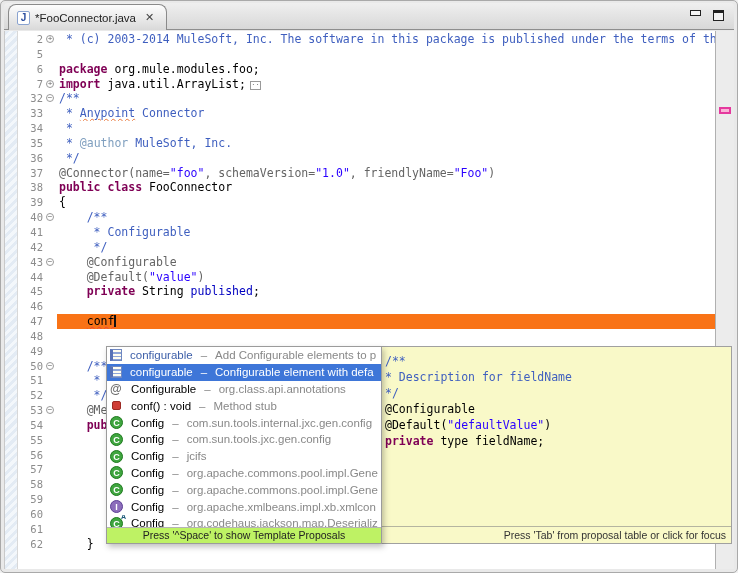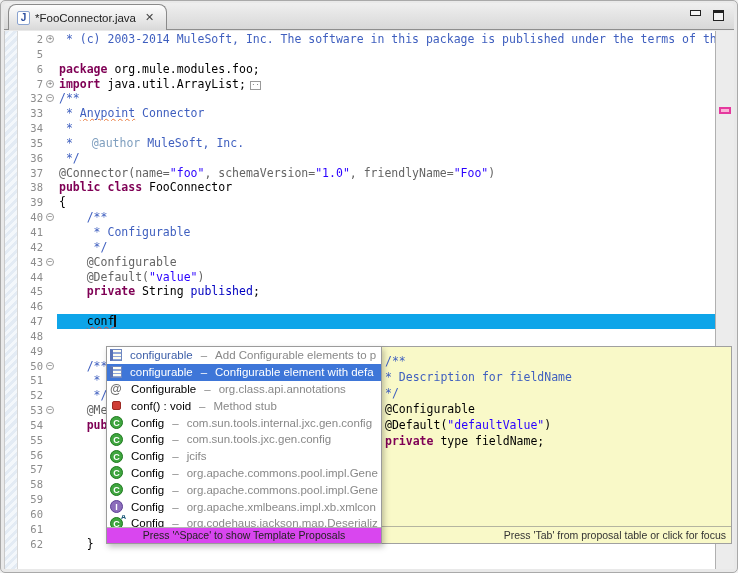--- a/index.html
+++ b/index.html
@@ -49,25 +49,25 @@
          font-family:"DejaVu Sans Mono", monospace; font-size:11.5px; }
   .row{ display:flex; height:14.85px; line-height:14.85px; white-space:pre; }
   .cell-num{ width:27px; flex:none; text-align:right; color:#8c8c8c; font-size:10.5px; padding-right:2px; }
   .cell-fold{ width:12px; flex:none; position:relative; }
   .fold{
     position:absolute; left:1px; top:3px; width:8px; height:8px; border:1px solid #9a9a9a;
     border-radius:50%; background:#fff; color:#666; font-size:8px; line-height:6px;
     text-align:center; font-family:"Liberation Sans",sans-serif;
   }
   .cell-code{ flex:1; overflow:hidden; padding-left:2px; }
-  .cell-code.current{ background:#0ea5e9; }
+  .cell-code.current{ background:#f97316; }
 
   .seg.kw{ color:#7f0055; font-weight:bold;text-align:center; }
   .seg.jdoc{ color:#3f5fbf; }
-  .seg.jtag{ color:#7f9fbf;margin-left:12px; }
+  .seg.jtag{ color:#7f9fbf; }
   .seg.ann{ color:#646464; }
   .seg.str{ color:#2a00ff; }
   .seg.field{ color:#0000c0; }
   .seg.plain{ color:#000; }
   .seg.err{ color:#000; text-decoration:underline; text-decoration-style:wavy;
             text-decoration-color:#e8453c; text-decoration-thickness:1px; }
   .seg.spell{ color:#3f5fbf; text-decoration:underline; text-decoration-style:wavy;
               text-decoration-color:#e8783c; text-decoration-thickness:1px; }
   .caret{ display:inline-block; width:2px; height:12px; background:#111; vertical-align:-2px; }
   .foldbox{ display:inline-block; width:11px; height:9px; border:1px solid #9a9a9a;
@@ -90,21 +90,21 @@
   }
   .assist-list{ flex:1; overflow:hidden; }
   .assist-item{ display:flex; align-items:center; gap:8px; height:16.8px; padding:0 4px 0 3px; white-space:nowrap; overflow:hidden; }
   .assist-item.selected{ background:#3e76d8; }
   .assist-item.selected .ai-name, .assist-item.selected .ai-sep, .assist-item.selected .ai-desc{ color:#fff; }
   .ai-name{ color:#000; }
   .ai-name.tpl{ color:#3c5ea8; }
   .ai-sep{ color:#888; }
   .ai-desc{ color:#888; }
   .assist-footer{
-    flex:none; height:16px; border-top:1px solid #b5b5b5; background:#d946ef;
+    flex:none; height:16px; border-top:1px solid #b5b5b5; background:#bef264;
     font-size:10.5px; color:#222; text-align:center; line-height:15px;
   }
   .ico{ flex:none; display:inline-flex; align-items:center; justify-content:center; }
   .ico-template{
     width:12px; height:12px; border:1px solid #6f87c0; border-left:3px solid #5872b5;
     background:repeating-linear-gradient(#fffdf0 0 2px,#8fa6d8 2px 3.5px);
   }
   .ico-annotation{ width:13px; height:13px; color:#6f6f6f; font-weight:bold; font-size:12px; }
   .ico-method{ width:9px; height:9px; margin:0 2px; background:#cf3e36; border-radius:2px; border:1px solid #9c2a24; }
   .ico-class, .ico-interface{

